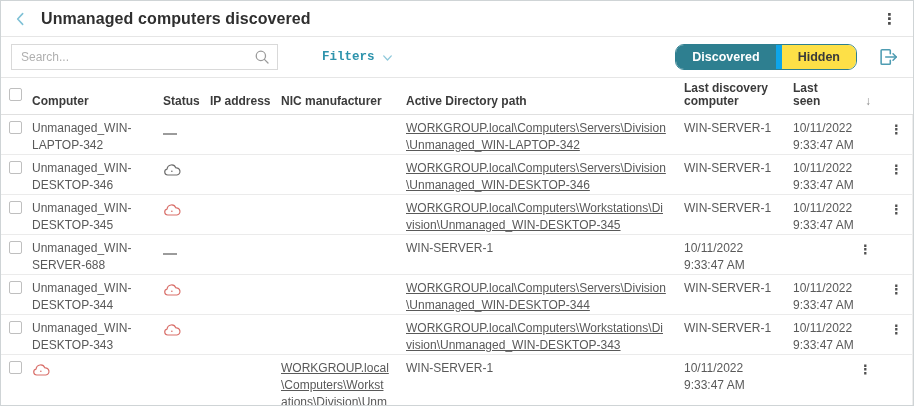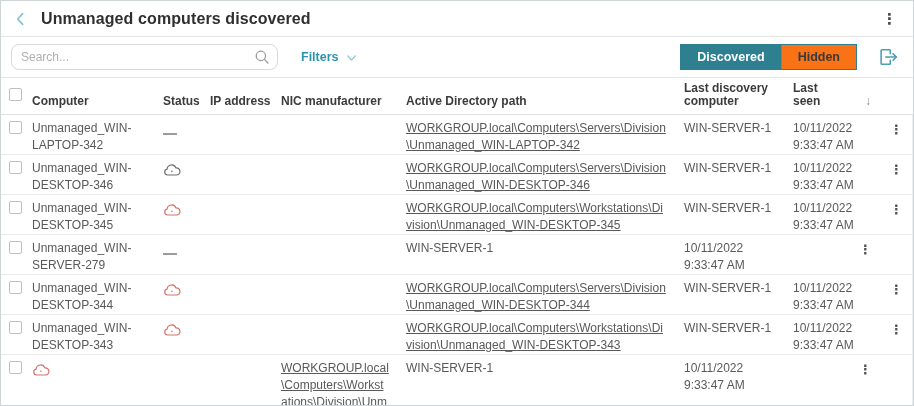--- a/index.html
+++ b/index.html
@@ -47,49 +47,49 @@
     display: flex; align-items: center;
     padding: 0 10px;
     border-bottom: 1px solid #e6e6e6;
   }
   .search-wrap {
     position: relative;
     width: 267px; height: 26px;
   }
   .search-input {
     width: 100%; height: 100%;
-    border: 1px solid #d9d9d9; border-radius: 8px;
+    border: 1px solid #d9d9d9; border-radius: 0;
     padding: 0 28px 0 9px;
     font-family: inherit; font-size: 12px; color: #555;
     outline: none; background: #fff;
   }
   .search-input::placeholder { color: #b0b0b0; }
   .search-icon {
     position: absolute; right: 7px; top: 4px;
     width: 18px; height: 18px; cursor: pointer;
   }
   .filters {
     display: flex; align-items: center; gap: 6px;
-    margin-left: 23px; cursor: pointer;
+    margin-left: 44px; cursor: pointer; font-family: Liberation Mono, monospace;
   }
   .filters-label { font-size: 12.5px; font-weight: bold; color: #2d93ac; }
   .toolbar .spacer { flex: 1; }
 
   .toggle-group {
     display: flex; height: 26px;
-    border: 1px solid #2e7f90; border-radius: 0;
+    border: 1px solid #2e7f90; border-radius: 9px;
     overflow: hidden;
   }
   .toggle-btn {
     display: flex; align-items: center; justify-content: center;
     font-size: 12.5px; font-weight: bold; cursor: pointer;
     padding: 0 16px; white-space: nowrap;
   }
   .toggle-btn.active { background: #2e7f90; color: #fff; }
-  .toggle-btn.inactive { background: #f97316; color: #3a3a3a; border-left: 1px solid #0ea5e9; }
+  .toggle-btn.inactive { background: #fde047; color: #3a3a3a; border-left: 6px solid #0ea5e9; }
 
   .export-btn {
     width: 26px; height: 26px; margin-left: 18px; margin-right: 2px;
     display: flex; align-items: center; justify-content: center; cursor: pointer;
   }
 
   
   .grid-cols {
     display: grid;
     grid-template-columns: 31px 131px 47px 71px 125px 278px 109px 88px 1fr;
@@ -269,21 +269,21 @@
       <span>9:33:47 AM</span>
     </div>
     <div class="cell c-actions">
       <span class="kebab">⋮</span>
     </div>
   </div>
       <div class="row grid-cols">
     <div class="cell c-check">
       <span class="checkbox"></span>
     </div>
-    <div class="cell c-computer">Unmanaged_WIN-SERVER-279</div>
+    <div class="cell c-computer">Unmanaged_WIN-SERVER-688</div>
     <div class="cell c-status">
       <span class="status-dash"></span>
       
     </div>
     <div class="cell c-ip"></div>
     <div class="cell c-nic"></div>
     <div class="cell c-lastdisc">WIN-SERVER-1</div>
     <div class="cell c-lastseen">
       <span>10/11/2022</span>
       <span>9:33:47 AM</span>

